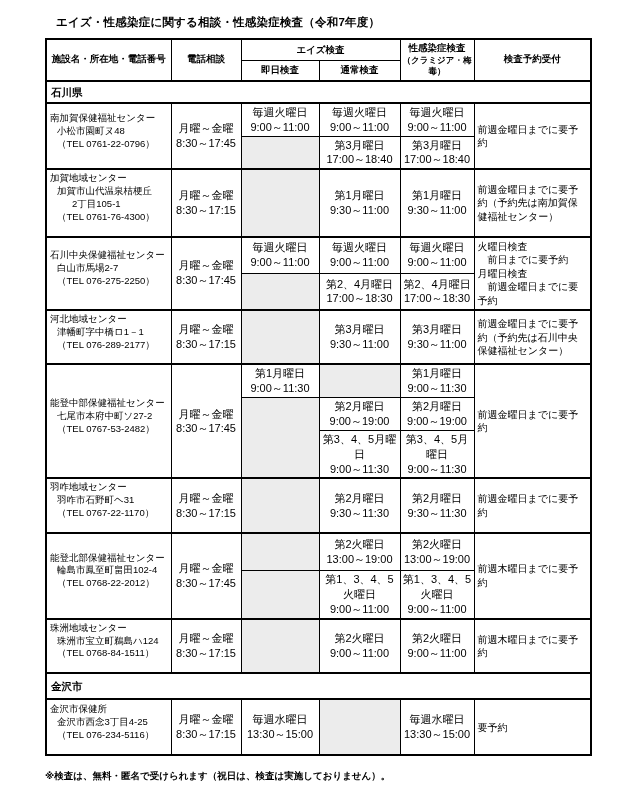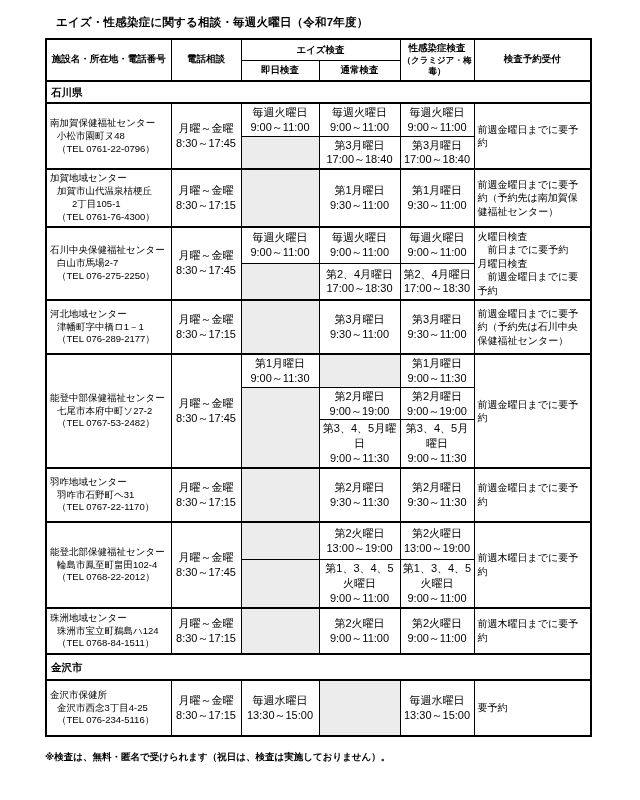--- a/index.html
+++ b/index.html
@@ -7,33 +7,33 @@
   .page{padding-top:15px;}
   .title{margin:0 0 8px 56px;font-size:11.5px;font-weight:bold;letter-spacing:0.2px;}
   .asof{width:545px;margin:0 0 1px 45px;text-align:right;font-size:9px;}
   table{border-collapse:collapse;table-layout:fixed;width:545px;margin-left:45px;border:2px solid #000;}
   th,td{border:1px solid #000;font-size:9.5px;padding:1px 3px;vertical-align:middle;line-height:1.35;overflow:hidden;}
   th{font-weight:bold;text-align:center;padding:2px 1px;}
   th .sub2{font-size:8.5px;font-weight:bold;}
   tr.thick td, tr.thick th{border-top-width:2px;}
   td.section-cell{font-weight:bold;text-align:left;font-size:10.5px;padding:3px 4px;border-radius:6px;}
   td.center{text-align:center;padding:1px 1px;font-size:11px;}
-  td.name-cell{text-align:left;padding:2px 2px 2px 3px;}
+  td.name-cell{text-align:left;padding:2px 2px 12px 3px;}
   .nl{white-space:nowrap;}
   .ind{padding-left:7px;}
   .ind2{padding-left:22px;}
   td.resv{text-align:left;padding:2px 3px;font-size:10px;}
   td.gray{background:#ececec;}
   .footnote{margin:14px 0 0 45px;font-size:9.5px;font-weight:bold;}
 </style>
 </head>
 <body>
 
 <div class="page">
-  <div class="title">エイズ・性感染症に関する相談・毎週火曜日（令和7年度）</div>
+  <div class="title">エイズ・性感染症に関する相談・性感染症検査（令和7年度）</div>
 
   <table>
     <colgroup>
       <col style="width:125px">
         <col style="width:70px">
         <col style="width:78px">
       <col style="width:81px">
         <col style="width:74px">
         <col style="width:117px">
     </colgroup>

